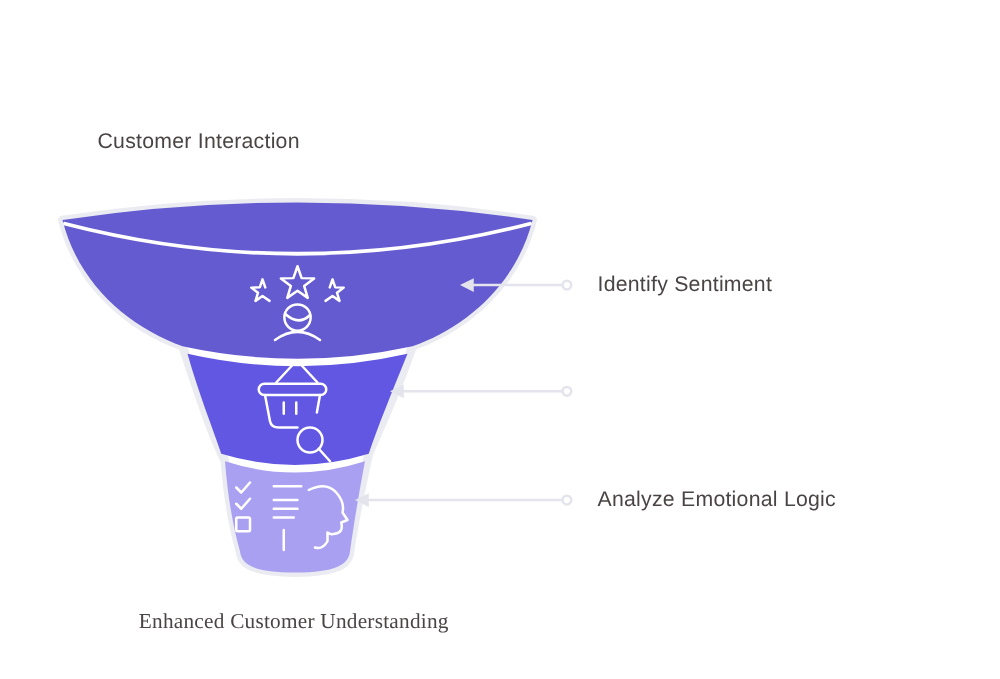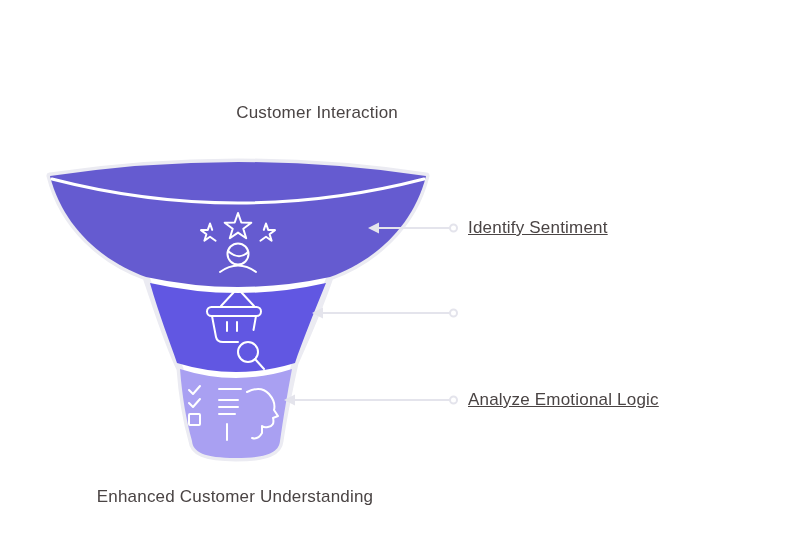--- a/index.html
+++ b/index.html
@@ -6,23 +6,23 @@
   body{
     width:800px;height:543px;background:#ffffff;overflow:hidden;position:relative;
     font-family:"Liberation Sans", sans-serif;
   }
   .canvas{position:absolute;inset:0;width:800px;height:543px;}
   .diagram-svg{position:absolute;left:0;top:0;}
   .txt{
     position:absolute;color:#4a4444;font-size:17px;font-weight:500;
     letter-spacing:.2px;white-space:nowrap;transform:translateY(-50%);
   }
-  .title-top{left:78px;top:113px;width:320px;text-align:right;}
-  .title-bottom{left:75px;top:497px;width:320px;text-align:center;}
-  .stage-label{left:468px;text-decoration:underline;}
+  .title-top{left:78px;top:113px;width:320px;text-align:left;}
+  .title-bottom{left:75px;top:497px;width:320px;text-align:center;font-family:Liberation Serif, serif;}
+  .stage-label{left:478px;}
   .stage-label-1{top:228px;}
   .stage-label-2{top:313px;}
   .stage-label-3{top:400px;text-align:right;}
 </style>
 </head>
 <body>
 
 <div class="canvas">
 
   <svg class="diagram-svg" width="800" height="543" viewBox="0 0 800 543">

